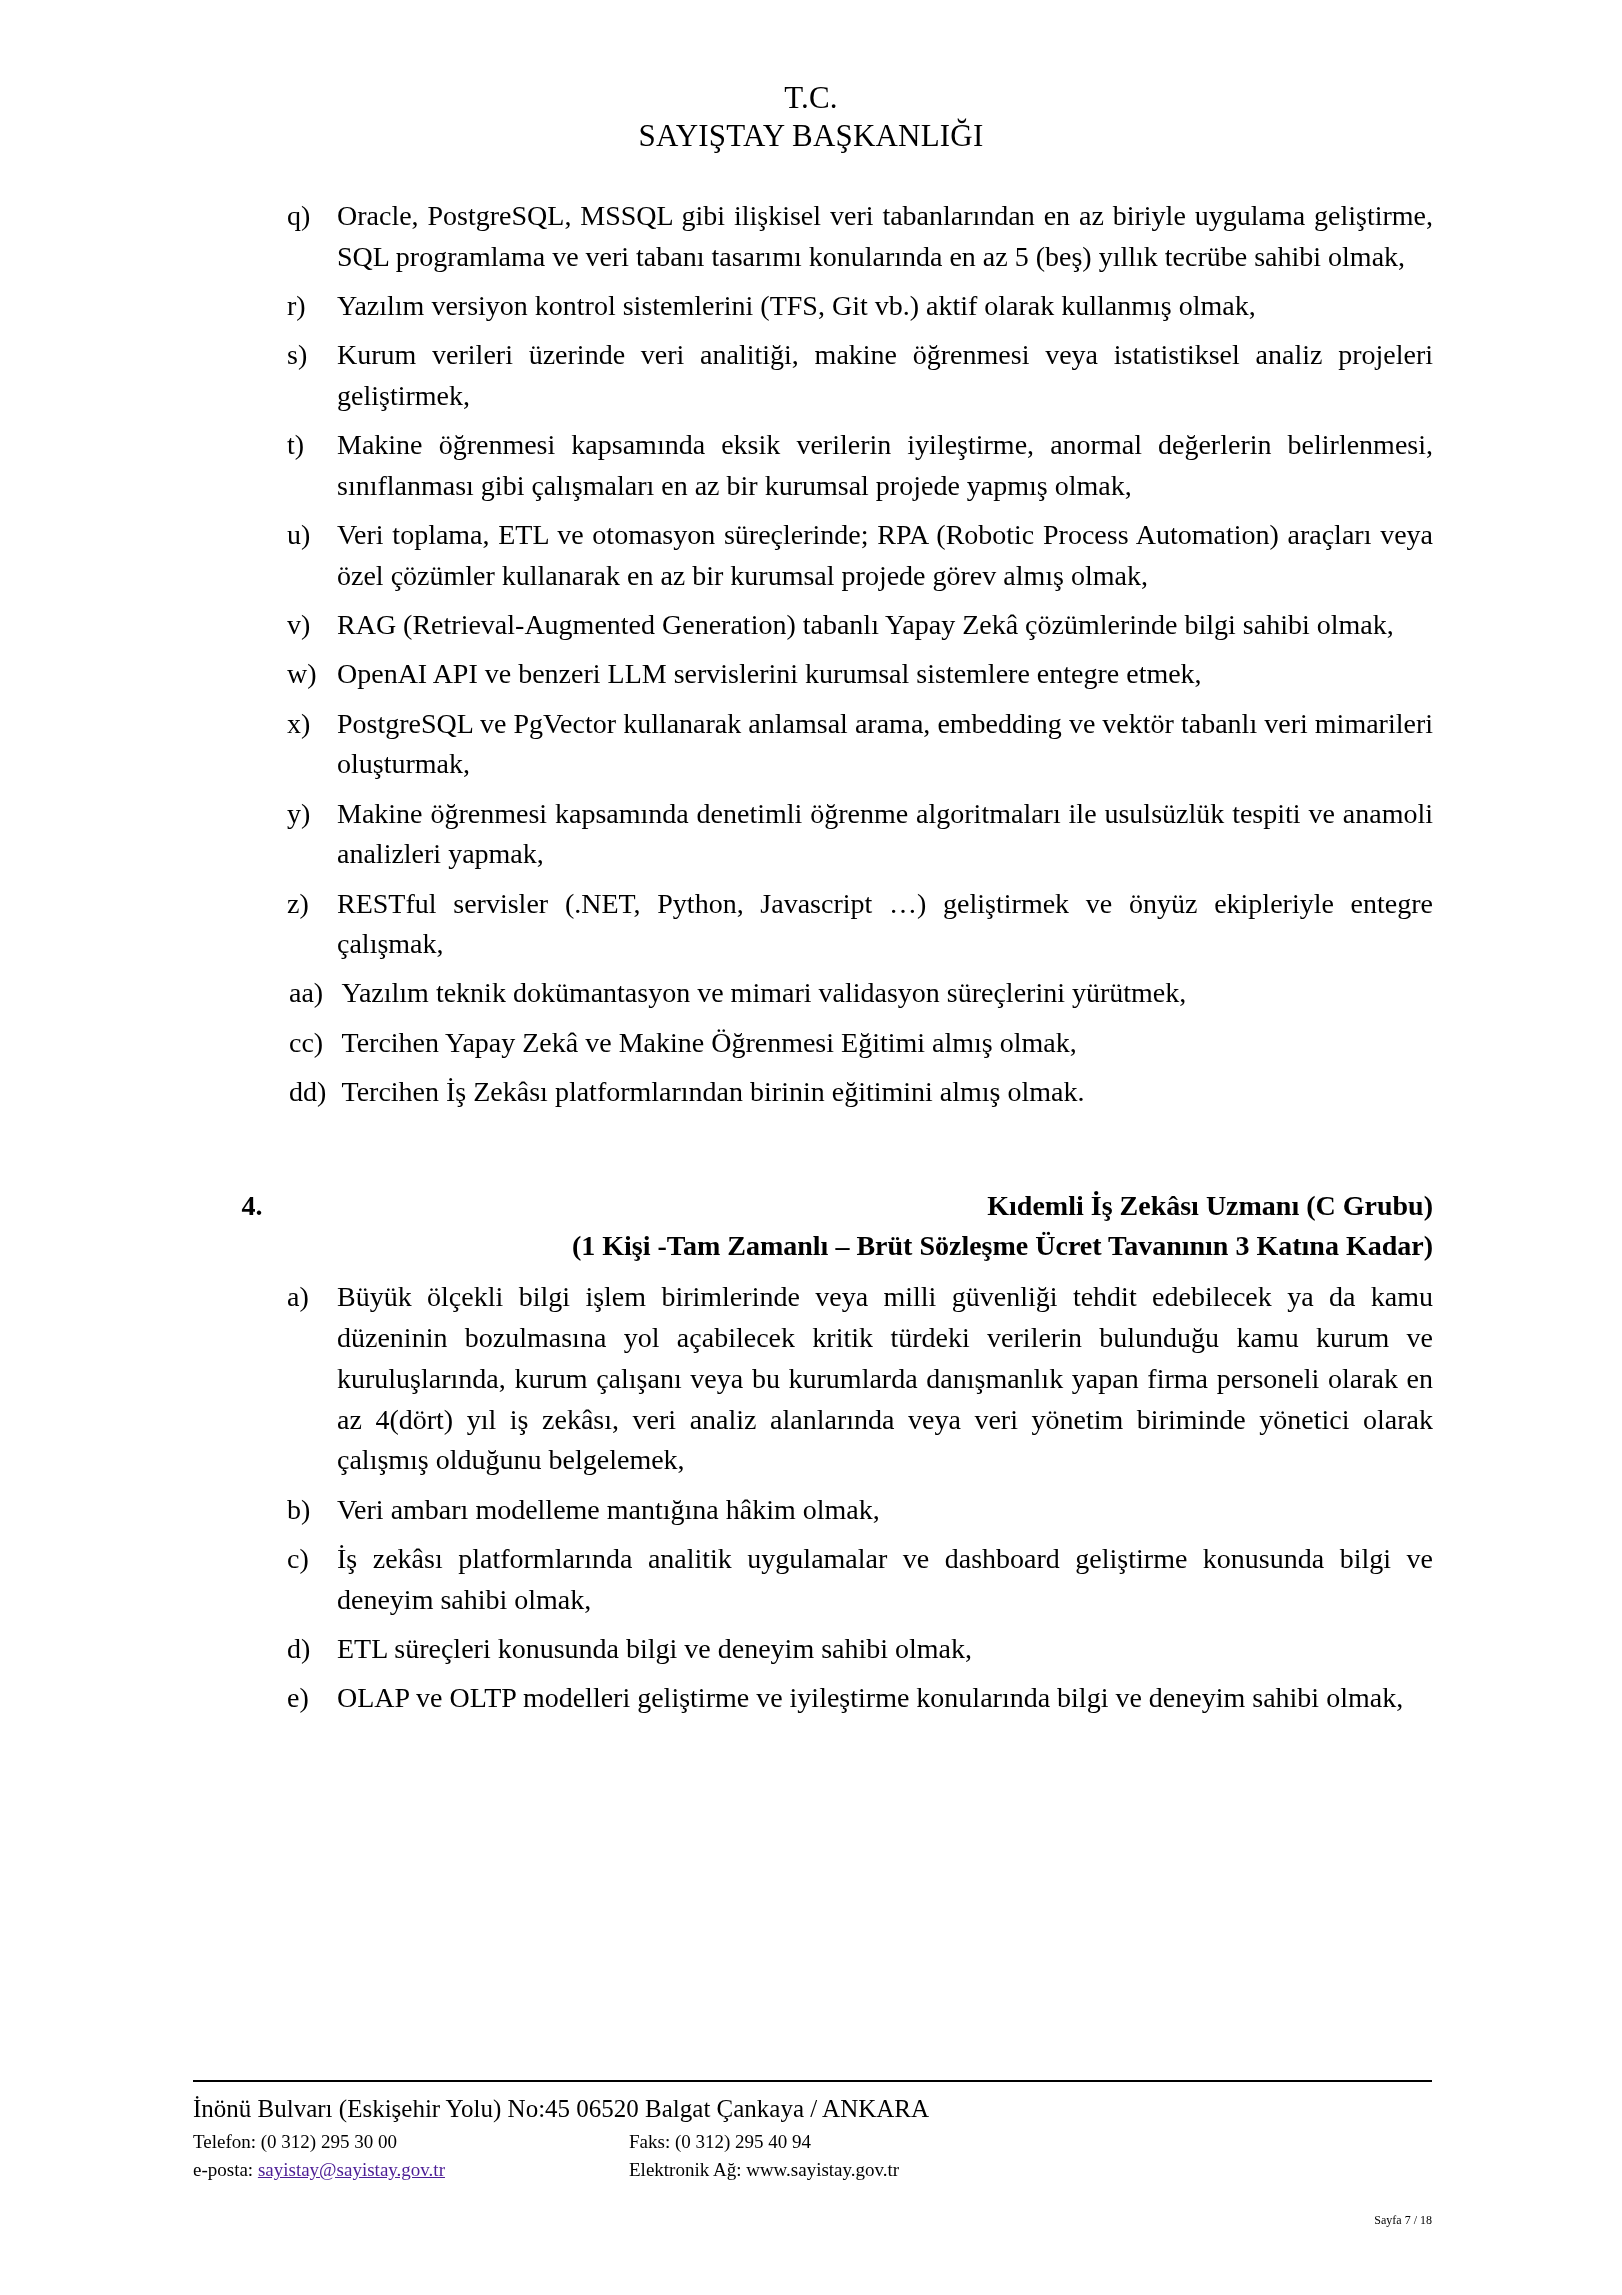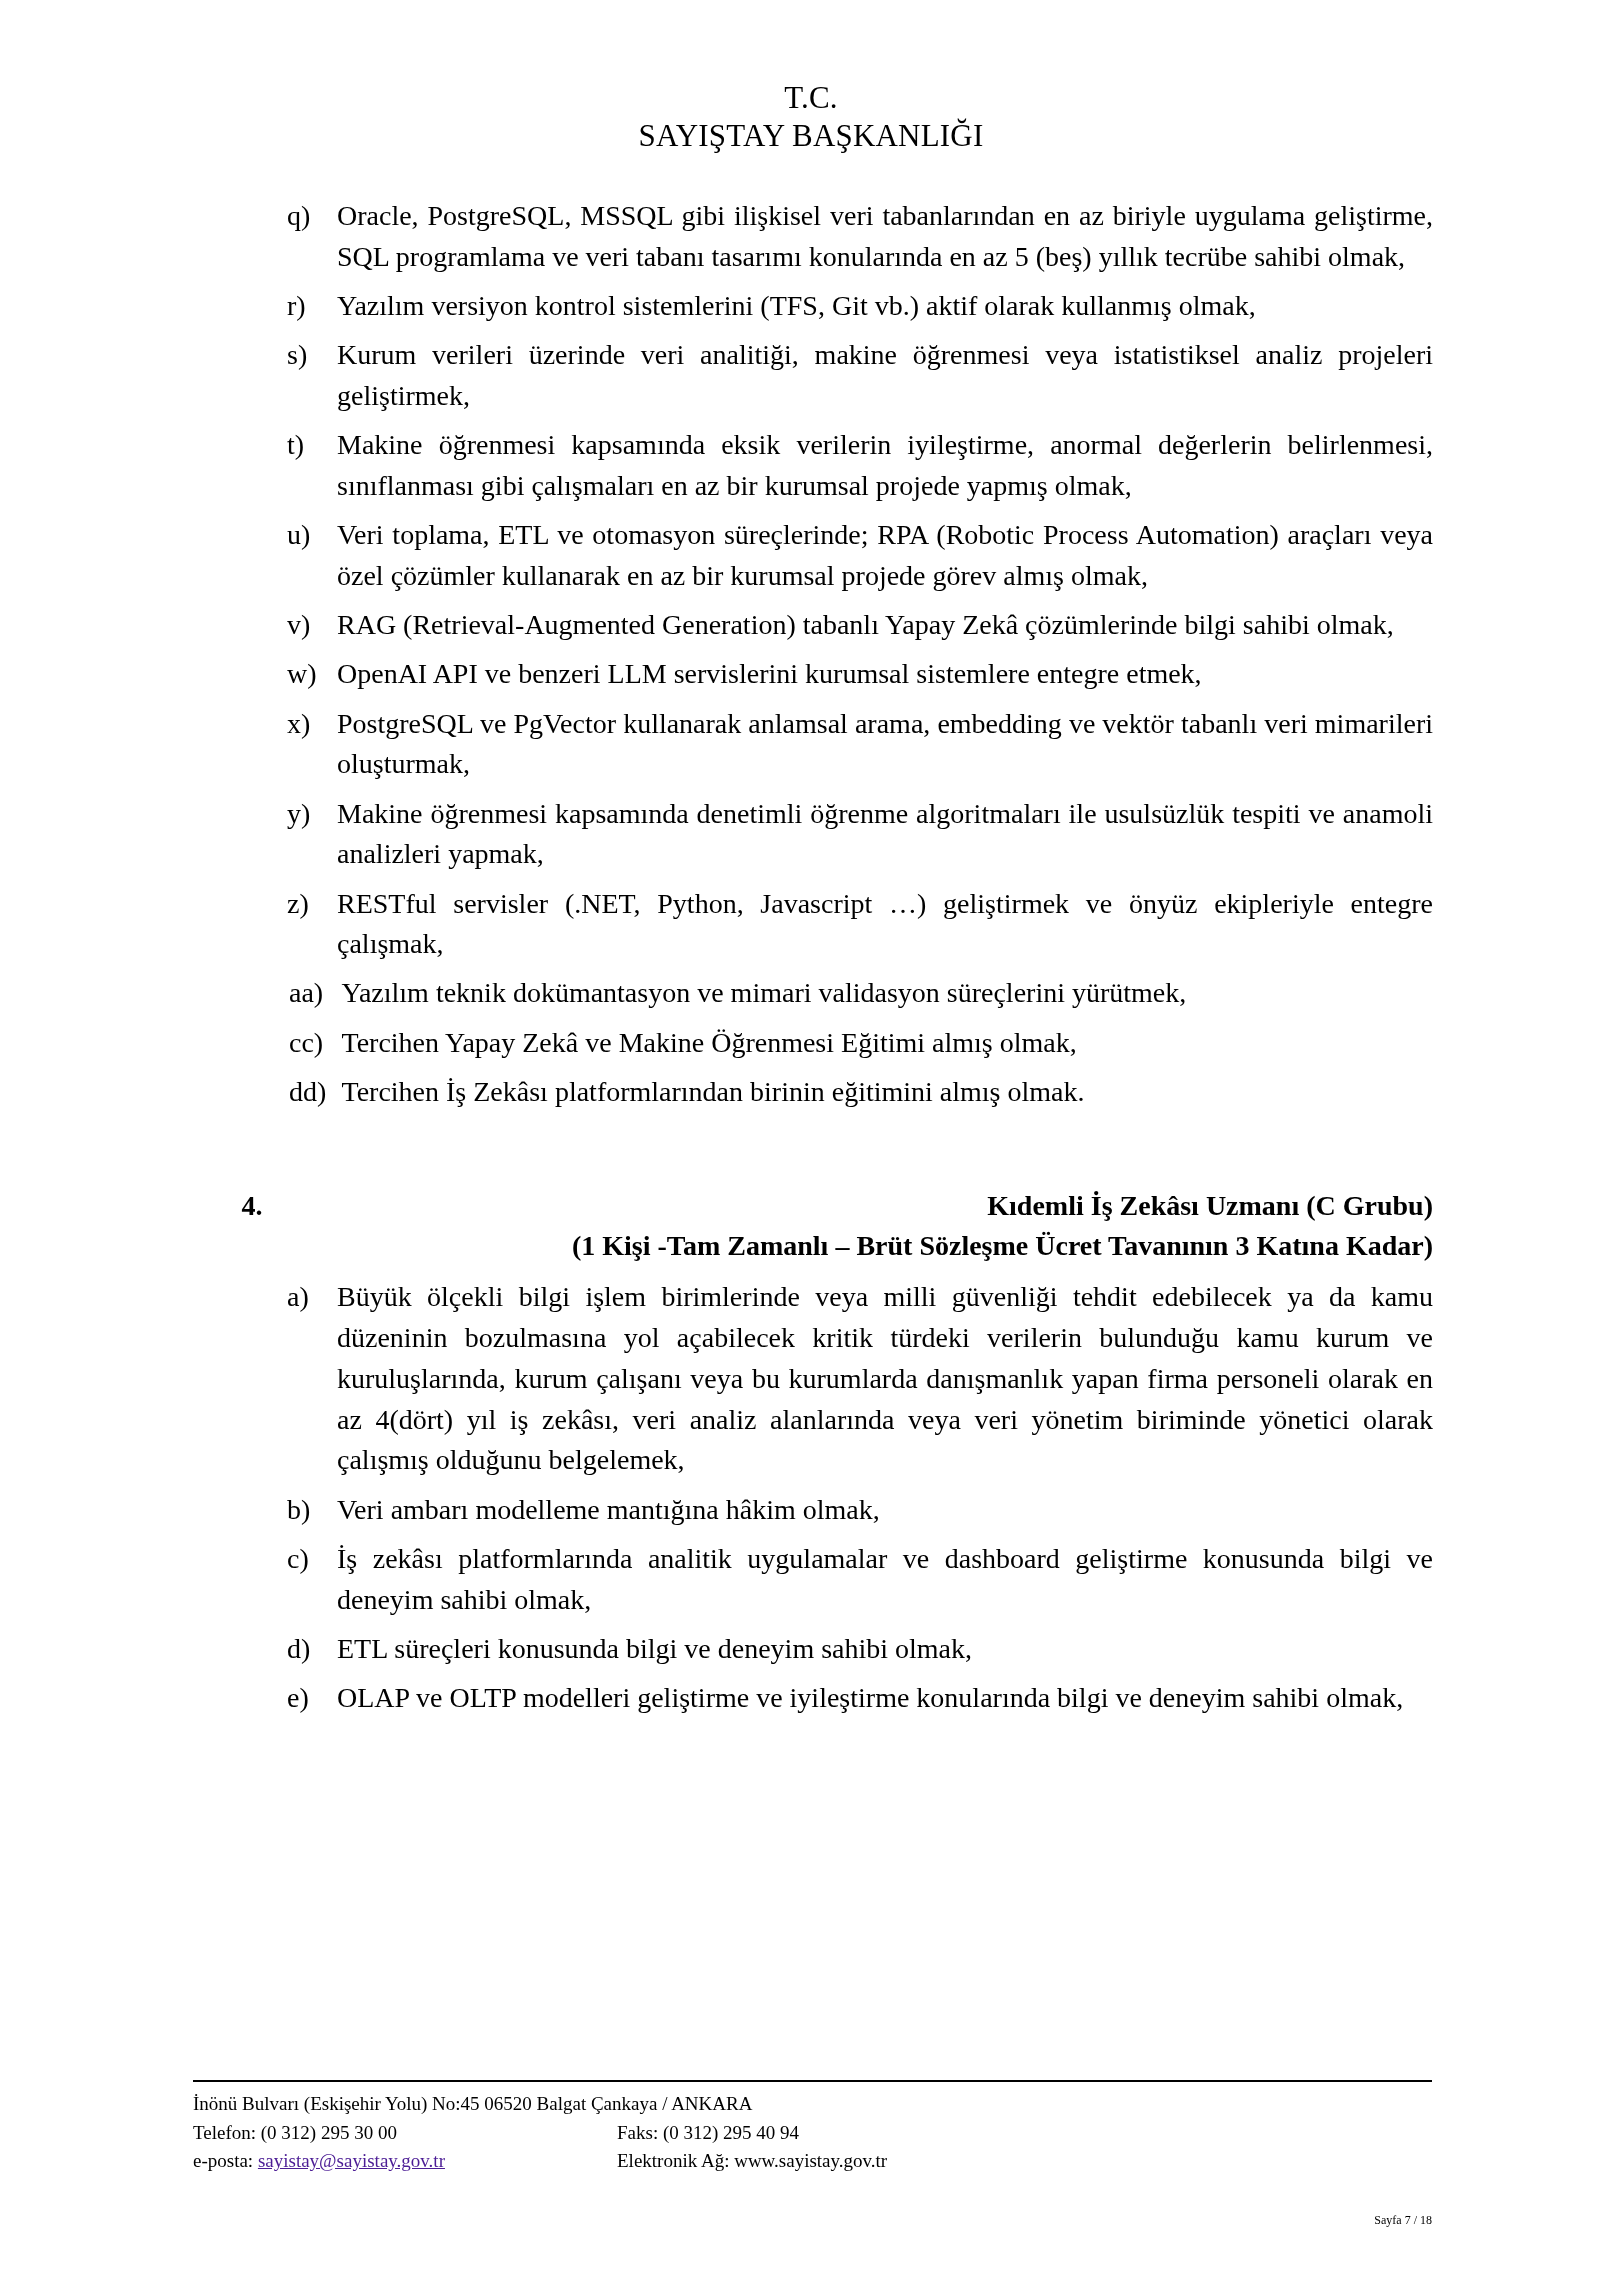--- a/index.html
+++ b/index.html
@@ -108,33 +108,33 @@
     right: 190px;
     top: 2080px;
   }
   .footer-rule {
     border: none;
     border-top: 2px solid #000000;
     margin: 0 0 5.2px 0;
     width: 100%;
   }
   .footer-line {
-    font-size: 19px;
+    font-size: 25px;
     line-height: 1.50;
     white-space: nowrap;
     margin-top: 8px;
   }
   .footer-row {
     display: flex;
     font-size: 19px;
     line-height: 1.50;
     gap: 31px;
   }
   .footer-col-a { width: 393px; flex: 0 0 auto; }
-  .footer-col-b { flex: 1 1 auto; }
+  .footer-col-b { flex: 1 1 auto; margin-left: 12px; }
   .maillink {
     color: #4c1d95;
     text-decoration: underline;
   }
   .page-number {
     position: absolute;
     right: 190px;
     top: 2213px;
     font-size: 12px;
     text-align: right;

